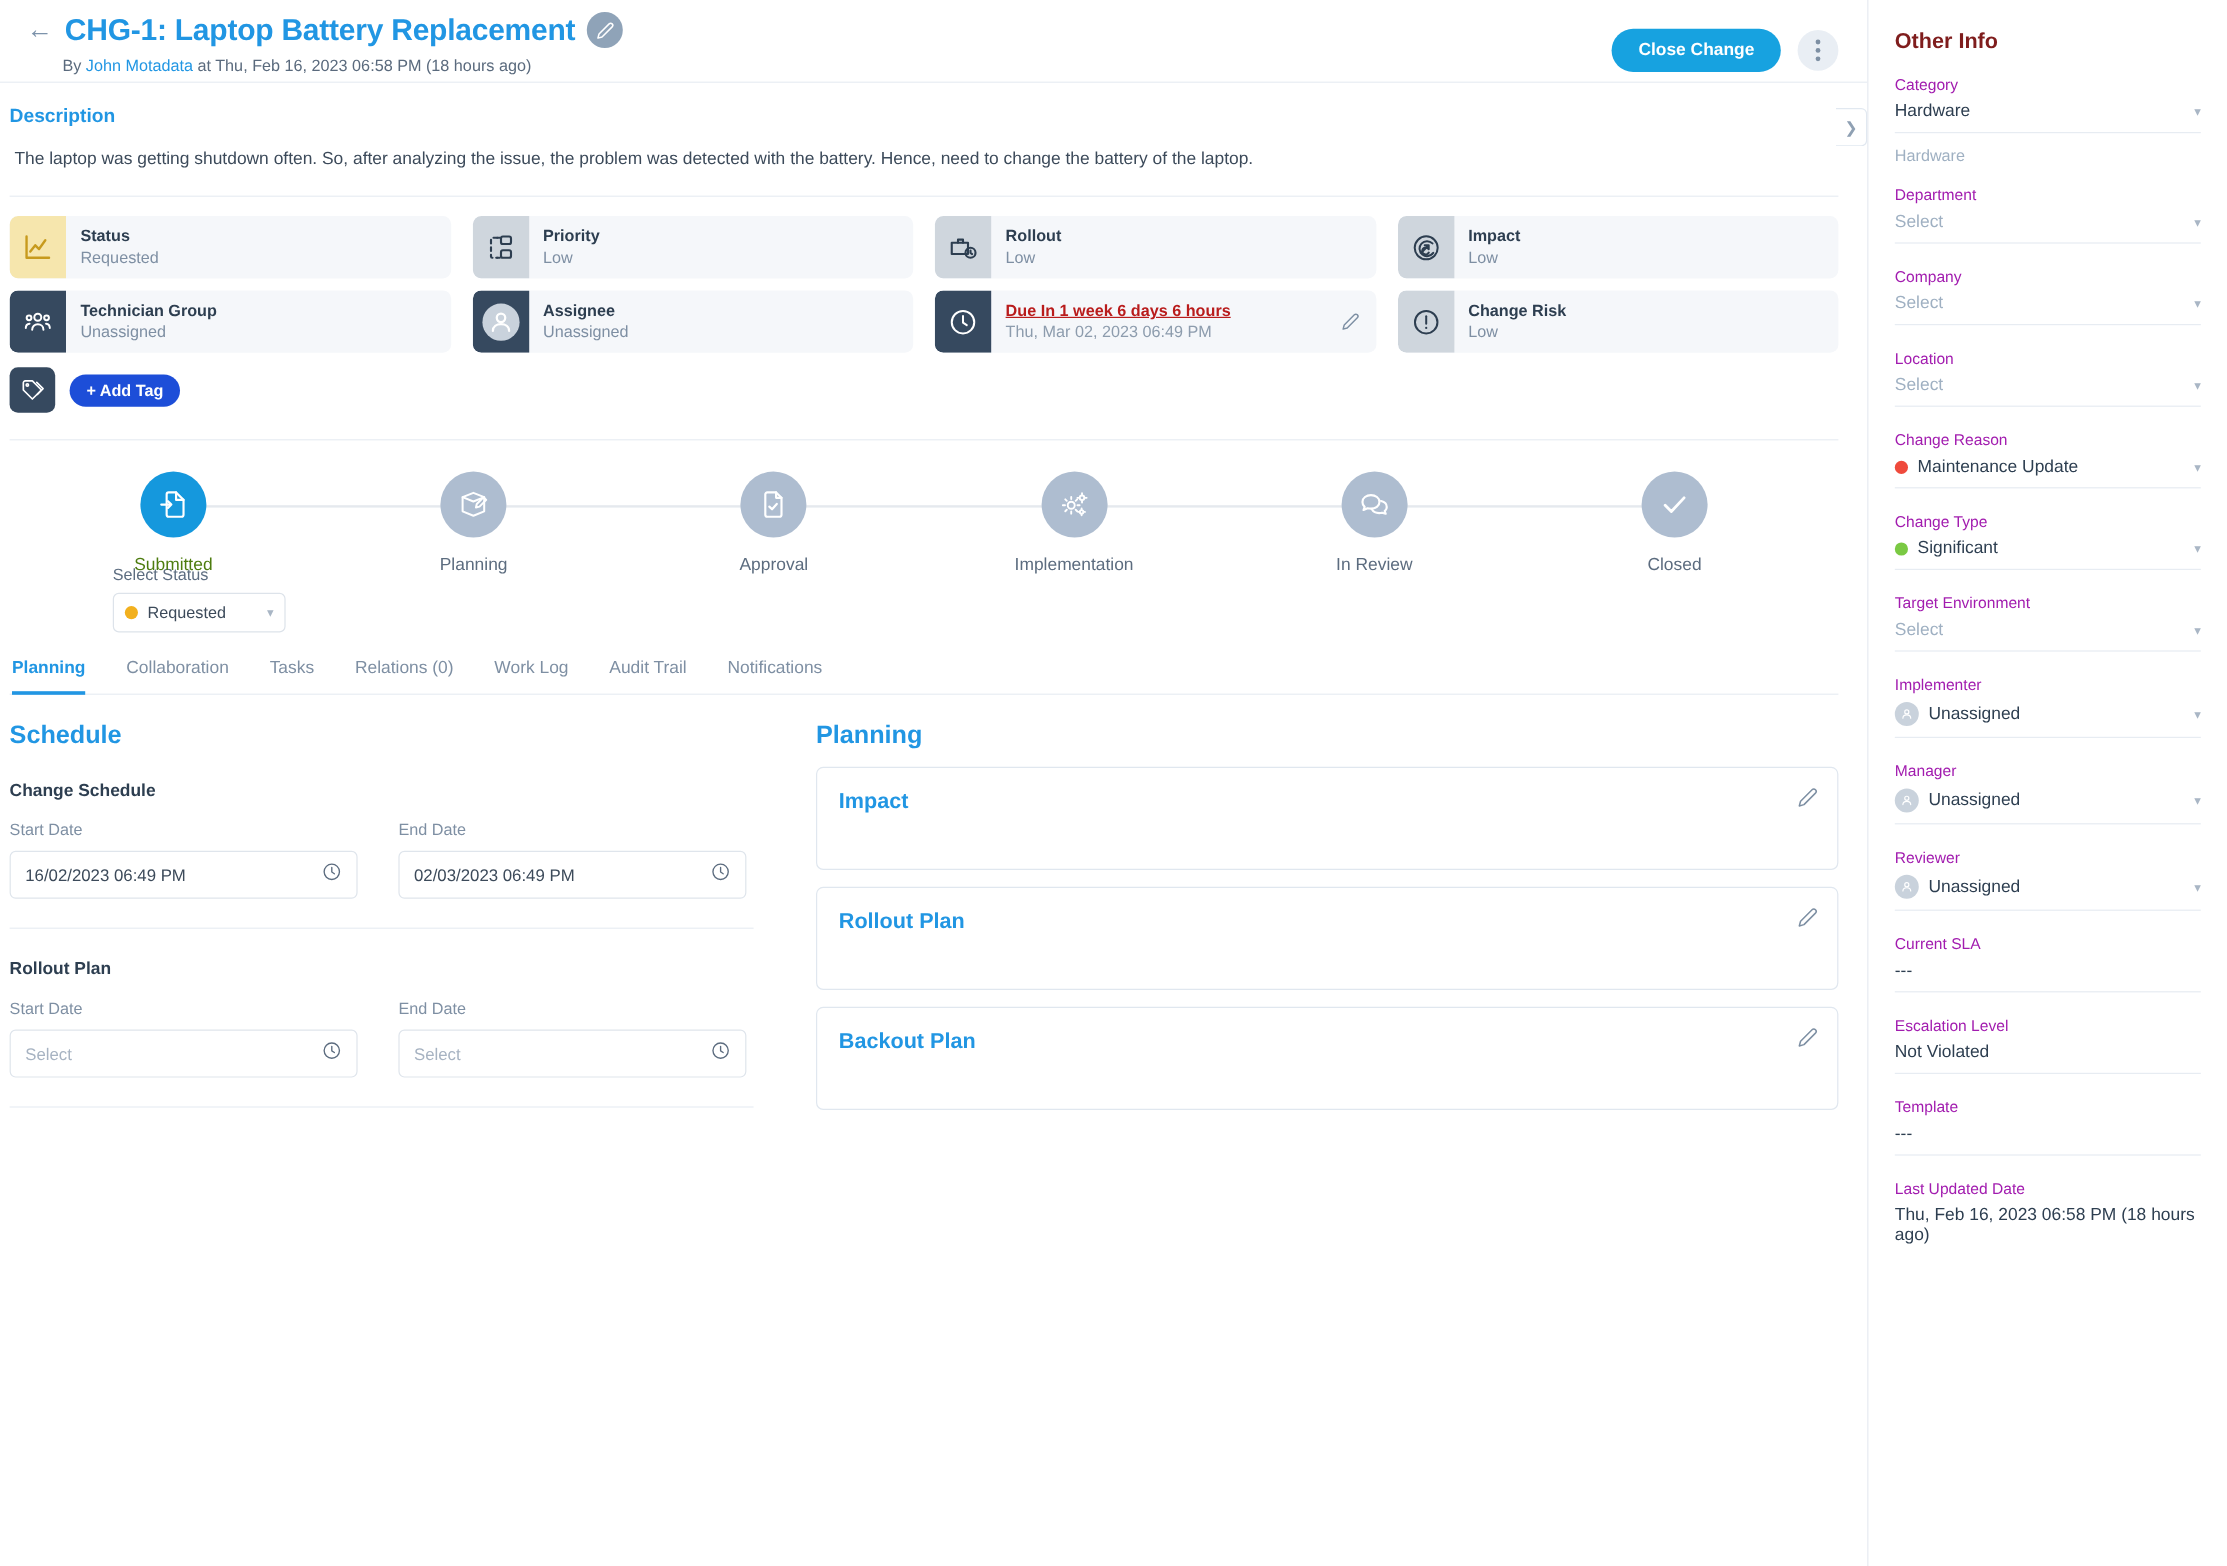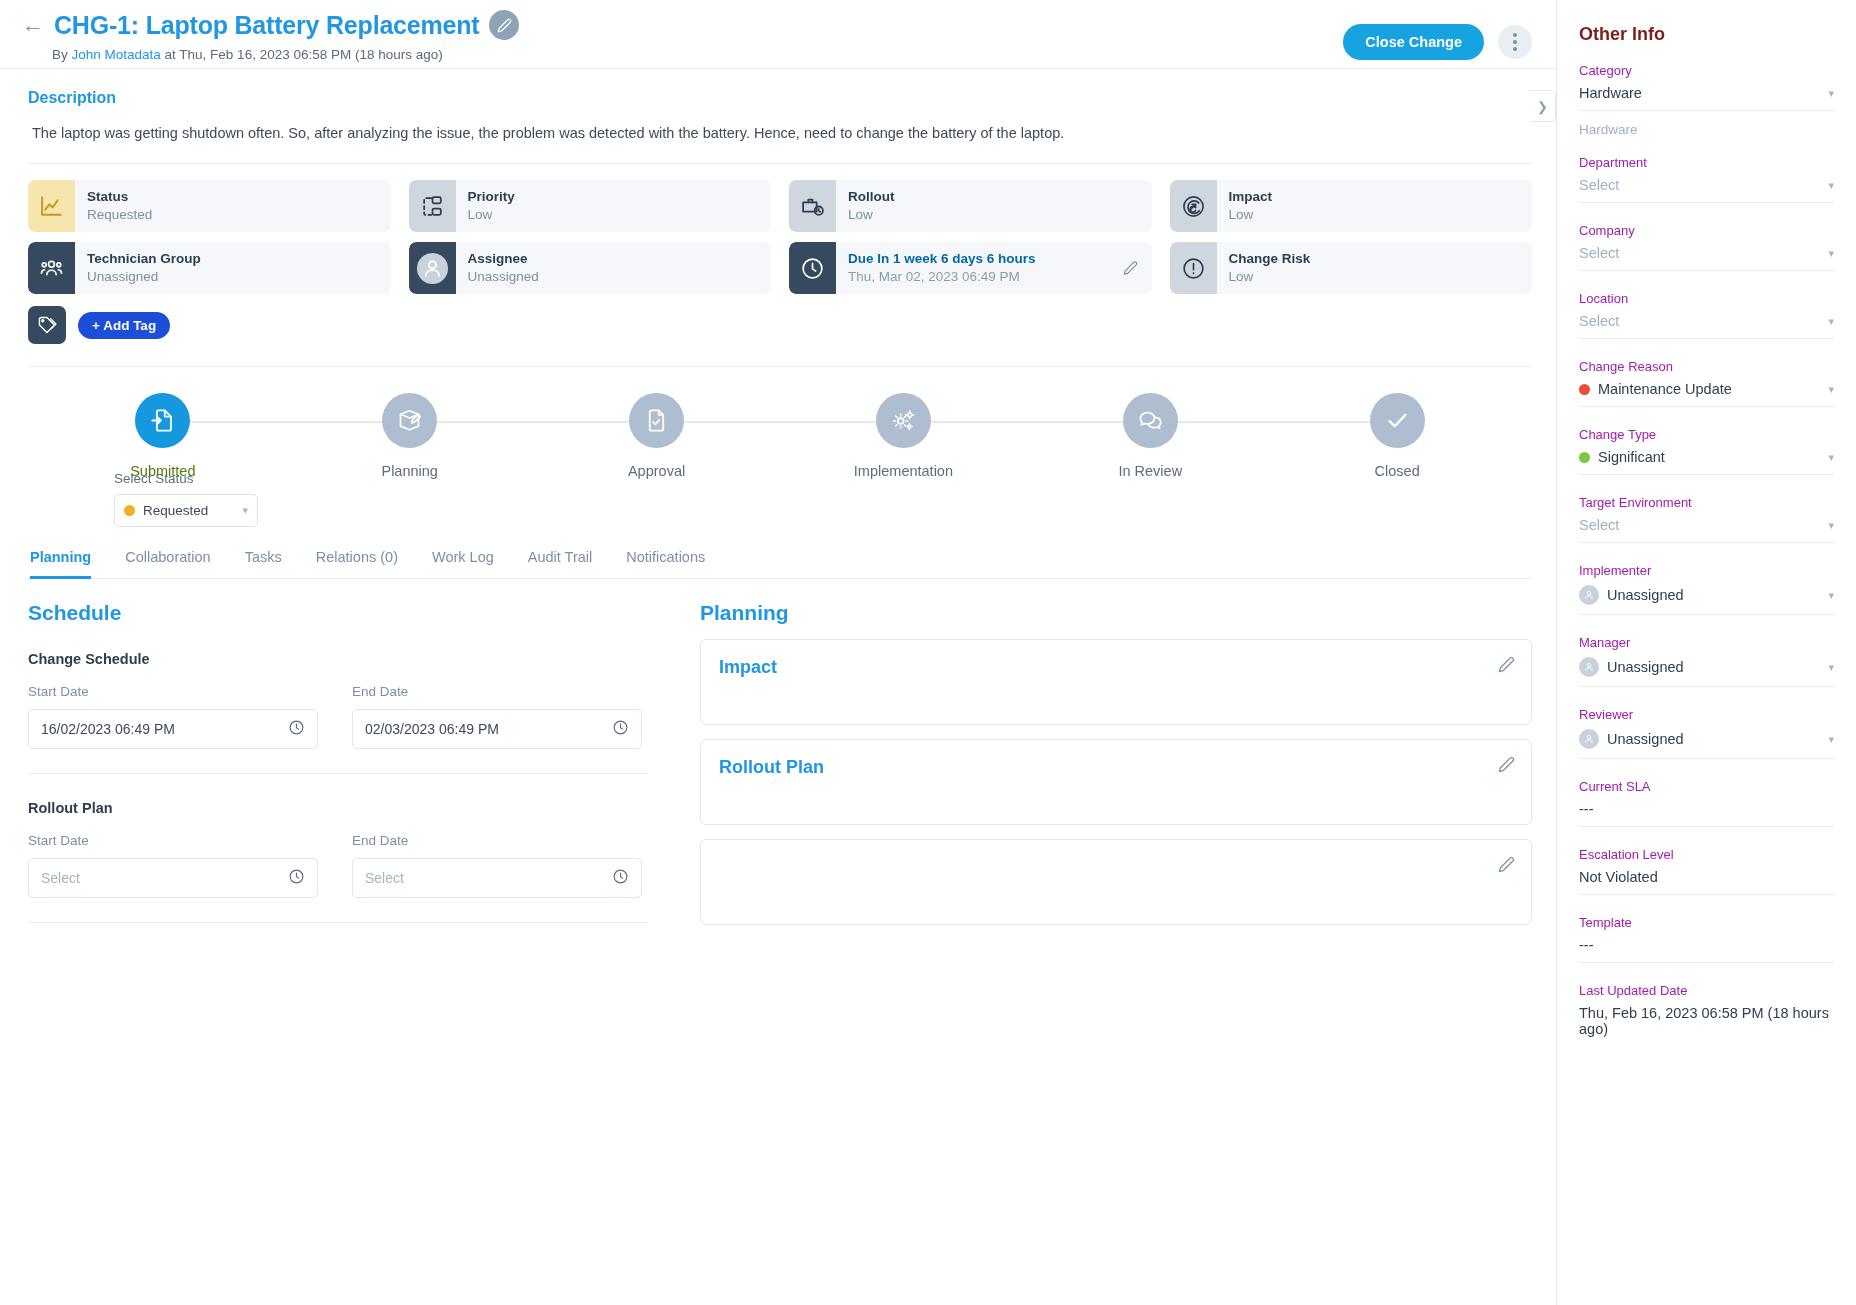--- a/index.html
+++ b/index.html
@@ -25,37 +25,37 @@
   .byline { font-size:13.5px; color:#5a6a7d; margin:7px 0 0 30px; }
   .byline .lnk { color:#2196e3; }
   .hright { display:flex; align-items:center; gap:14px; padding-top:14px; }
   .close-change { background:#17a2e0; color:#fff; border:none; border-radius:20px; padding:10px 22px; font-size:14.5px; font-weight:600; cursor:pointer; font-family:inherit;}
   .kebab { width:34px; height:34px; border-radius:50%; background:#e9eef4; display:flex; flex-direction:column; align-items:center; justify-content:center; gap:3px; cursor:pointer;}
   .kebab i { width:4px; height:4px; border-radius:50%; background:#7d8fa3; display:block; }
 
   .hr { height:1px; background:#e8edf3; }
 
   
-  .section-pad { padding: 0 24px 0 28px; }
+  .section-pad { padding: 0 24px 0 8px; }
   .desc-title { color:#2196e3; font-size:16px; font-weight:600; margin:20px 0 0 0; }
   .desc-body { font-size:14.5px; color:#3c4a5a; margin:18px 0 0 4px; }
   .divider { height:1px; background:#e8edf3; margin:22px 0 0 0; }
 
   
   .cards { display:grid; grid-template-columns: repeat(4, 1fr); column-gap:18px; row-gap:10px; margin-top:16px;}
   .card { display:flex; align-items:stretch; background:#f5f7fa; border-radius:7px; height:52px; overflow:hidden; position:relative;}
   .card .ico { width:47px; min-width:47px; display:flex; align-items:center; justify-content:center; border-radius:7px 0 0 7px;}
   .card .ico svg { width:25px; height:25px; }
   .card .txt { display:flex; flex-direction:column; justify-content:center; padding-left:12px;}
   .card .lbl { font-size:13.5px; font-weight:600; color:#2d3e50; line-height:1.25;}
   .card .val { font-size:13.5px; color:#7e8fa3; line-height:1.3;}
   .ico.yellow { background:#f6e6ad; }
   .ico.grey   { background:#cfd6dd; }
   .ico.dark   { background:#36495f; }
-  .due .lbl { color:#0369a1; font-weight:600;}
+  .due .lbl { color:#b91c1c; font-weight:600;text-decoration:underline;}
   .due .val { color:#8d9cad; }
   .card .pen { position:absolute; right:14px; top:50%; transform:translateY(-50%); width:15px; height:15px; color:#7d8fa3;}
   .avatar-circ { width:31px; height:31px; border-radius:50%; background:#c9d2dc; display:flex; align-items:center; justify-content:center;}
   .avatar-circ svg { width:17px;height:17px;}
 
   
   .tagrow { display:flex; align-items:center; gap:12px; margin-top:12px;}
   .tagico { width:38px;height:38px;border-radius:7px;background:#36495f;display:flex;align-items:center;justify-content:center;}
   .tagico svg{width:21px;height:21px;}
   .addtag { background:#1d4ed8;color:#fff;border:none;border-radius:15px;padding:6px 14px;font-size:13.5px;font-weight:600;cursor:pointer;font-family:inherit;}
@@ -470,20 +470,21 @@
           <div class="planbox">
             <div class="pt">Rollout Plan</div>
             <span class="pen">
               <svg viewBox="0 0 24 24" fill="none" stroke="currentColor" stroke-width="1.8" stroke-linecap="round" stroke-linejoin="round">
                   <path d="M17 3a2.8 2.8 0 1 1 4 4L7.5 20.5 2 22l1.5-5.5z"></path>
                 </svg>
             </span>
           </div>
 
           <div class="planbox">
+            <div class="pt">Backout Plan</div>
             <span class="pen">
               <svg viewBox="0 0 24 24" fill="none" stroke="currentColor" stroke-width="1.8" stroke-linecap="round" stroke-linejoin="round">
                   <path d="M17 3a2.8 2.8 0 1 1 4 4L7.5 20.5 2 22l1.5-5.5z"></path>
                 </svg>
             </span>
           </div>
         </div>
 
       </div>
     </div>

